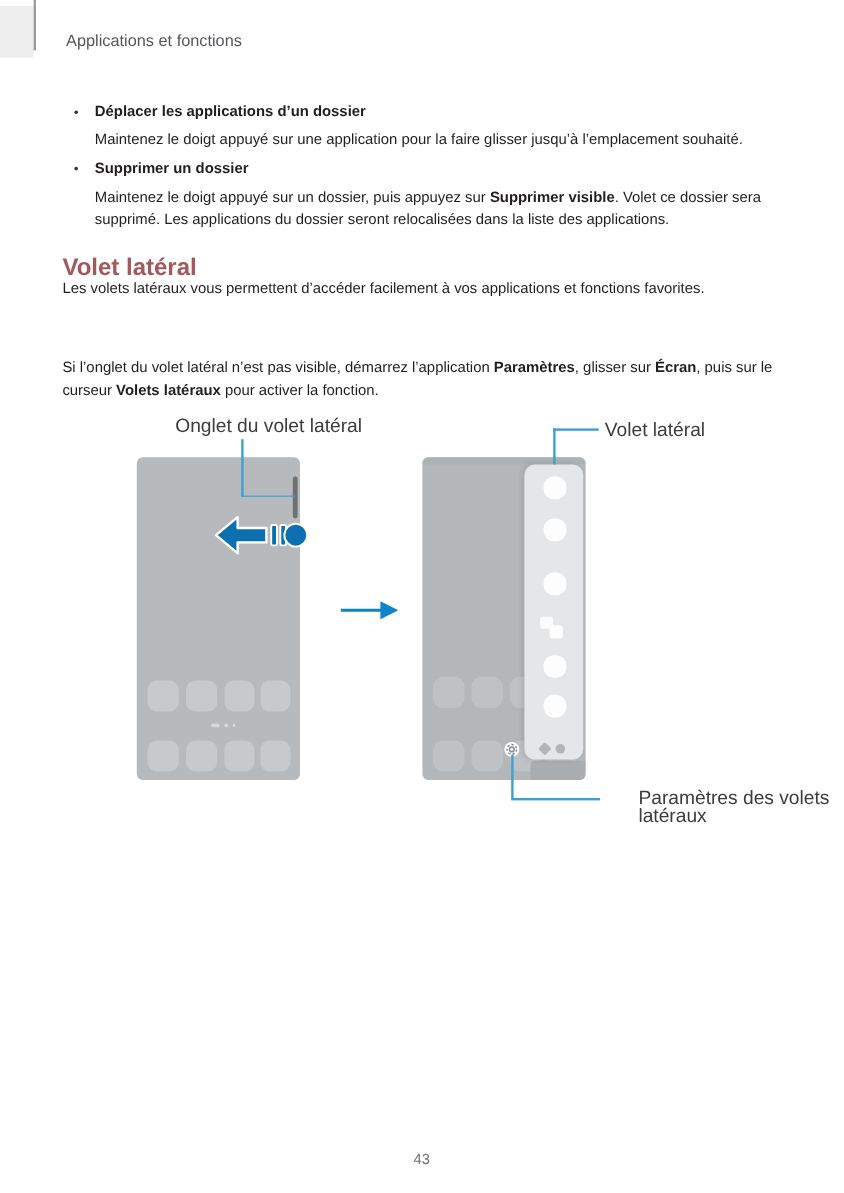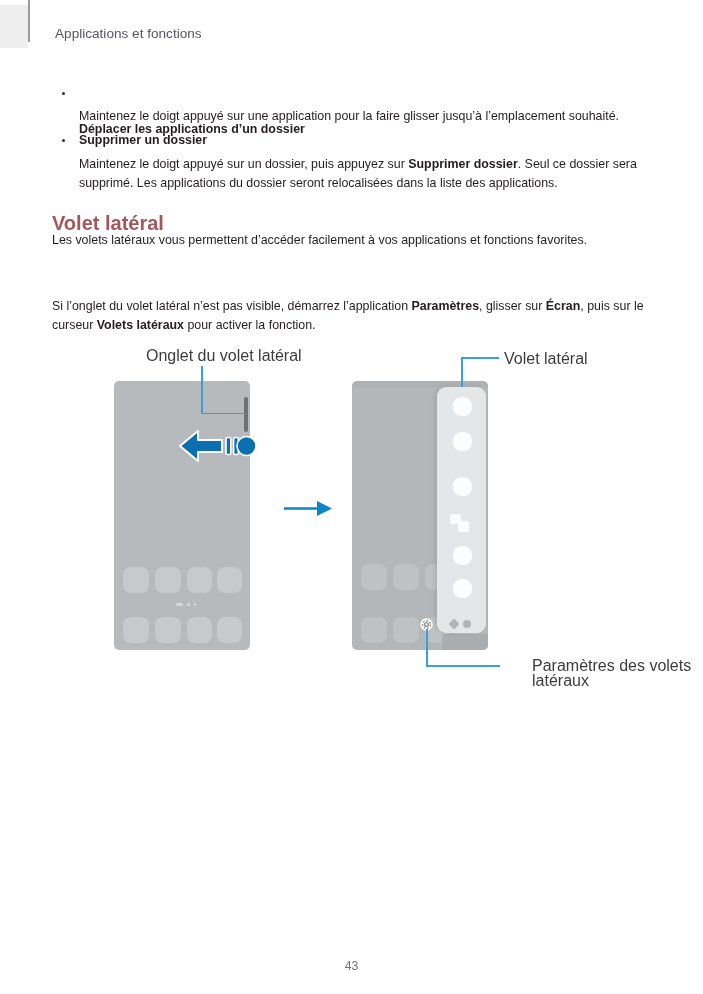--- a/index.html
+++ b/index.html
@@ -40,29 +40,29 @@
 </head>
 <body>
 
 <div class="page">
 
   <div class="corner-artifact"></div>
   <div class="hdr-rule"></div>
   <div class="hdr">Applications et fonctions</div>
 
   <div class="bullet-dot" style="left:62px;top:92px;"></div>
-  <div class="ln b" style="left:79px;top:84px;margin-top:36px;">Déplacer les applications d’un dossier</div>
+  <div class="ln b" style="left:79px;top:84px;">Déplacer les applications d’un dossier</div>
   <div class="ln" style="left:79px;top:107px;">
     <span>Maintenez le doigt appuyé sur une application pour la faire glisser jusqu’à l’emplacement souhaité.</span>
   </div>
 
   <div class="bullet-dot" style="left:62px;top:139px;"></div>
   <div class="ln b" style="left:79px;top:131px;">Supprimer un dossier</div>
   <div class="ln" style="left:79px;top:155px;">
-    <span>Maintenez le doigt appuyé sur un dossier, puis appuyez sur </span><span class="b">Supprimer dossier</span><span>. Seul ce dossier sera</span>
+    <span>Maintenez le doigt appuyé sur un dossier, puis appuyez sur </span><span class="b">Supprimer visible</span><span>. Volet ce dossier sera</span>
   </div>
   <div class="ln" style="left:79px;top:174px;">
     <span>supprimé. Les applications du dossier seront relocalisées dans la liste des applications.</span>
   </div>
 
   <div class="heading">Volet latéral</div>
 
   <div class="ln" style="left:52px;top:231px;">
     <span>Les volets latéraux vous permettent d’accéder facilement à vos applications et fonctions favorites.</span>
   </div>

